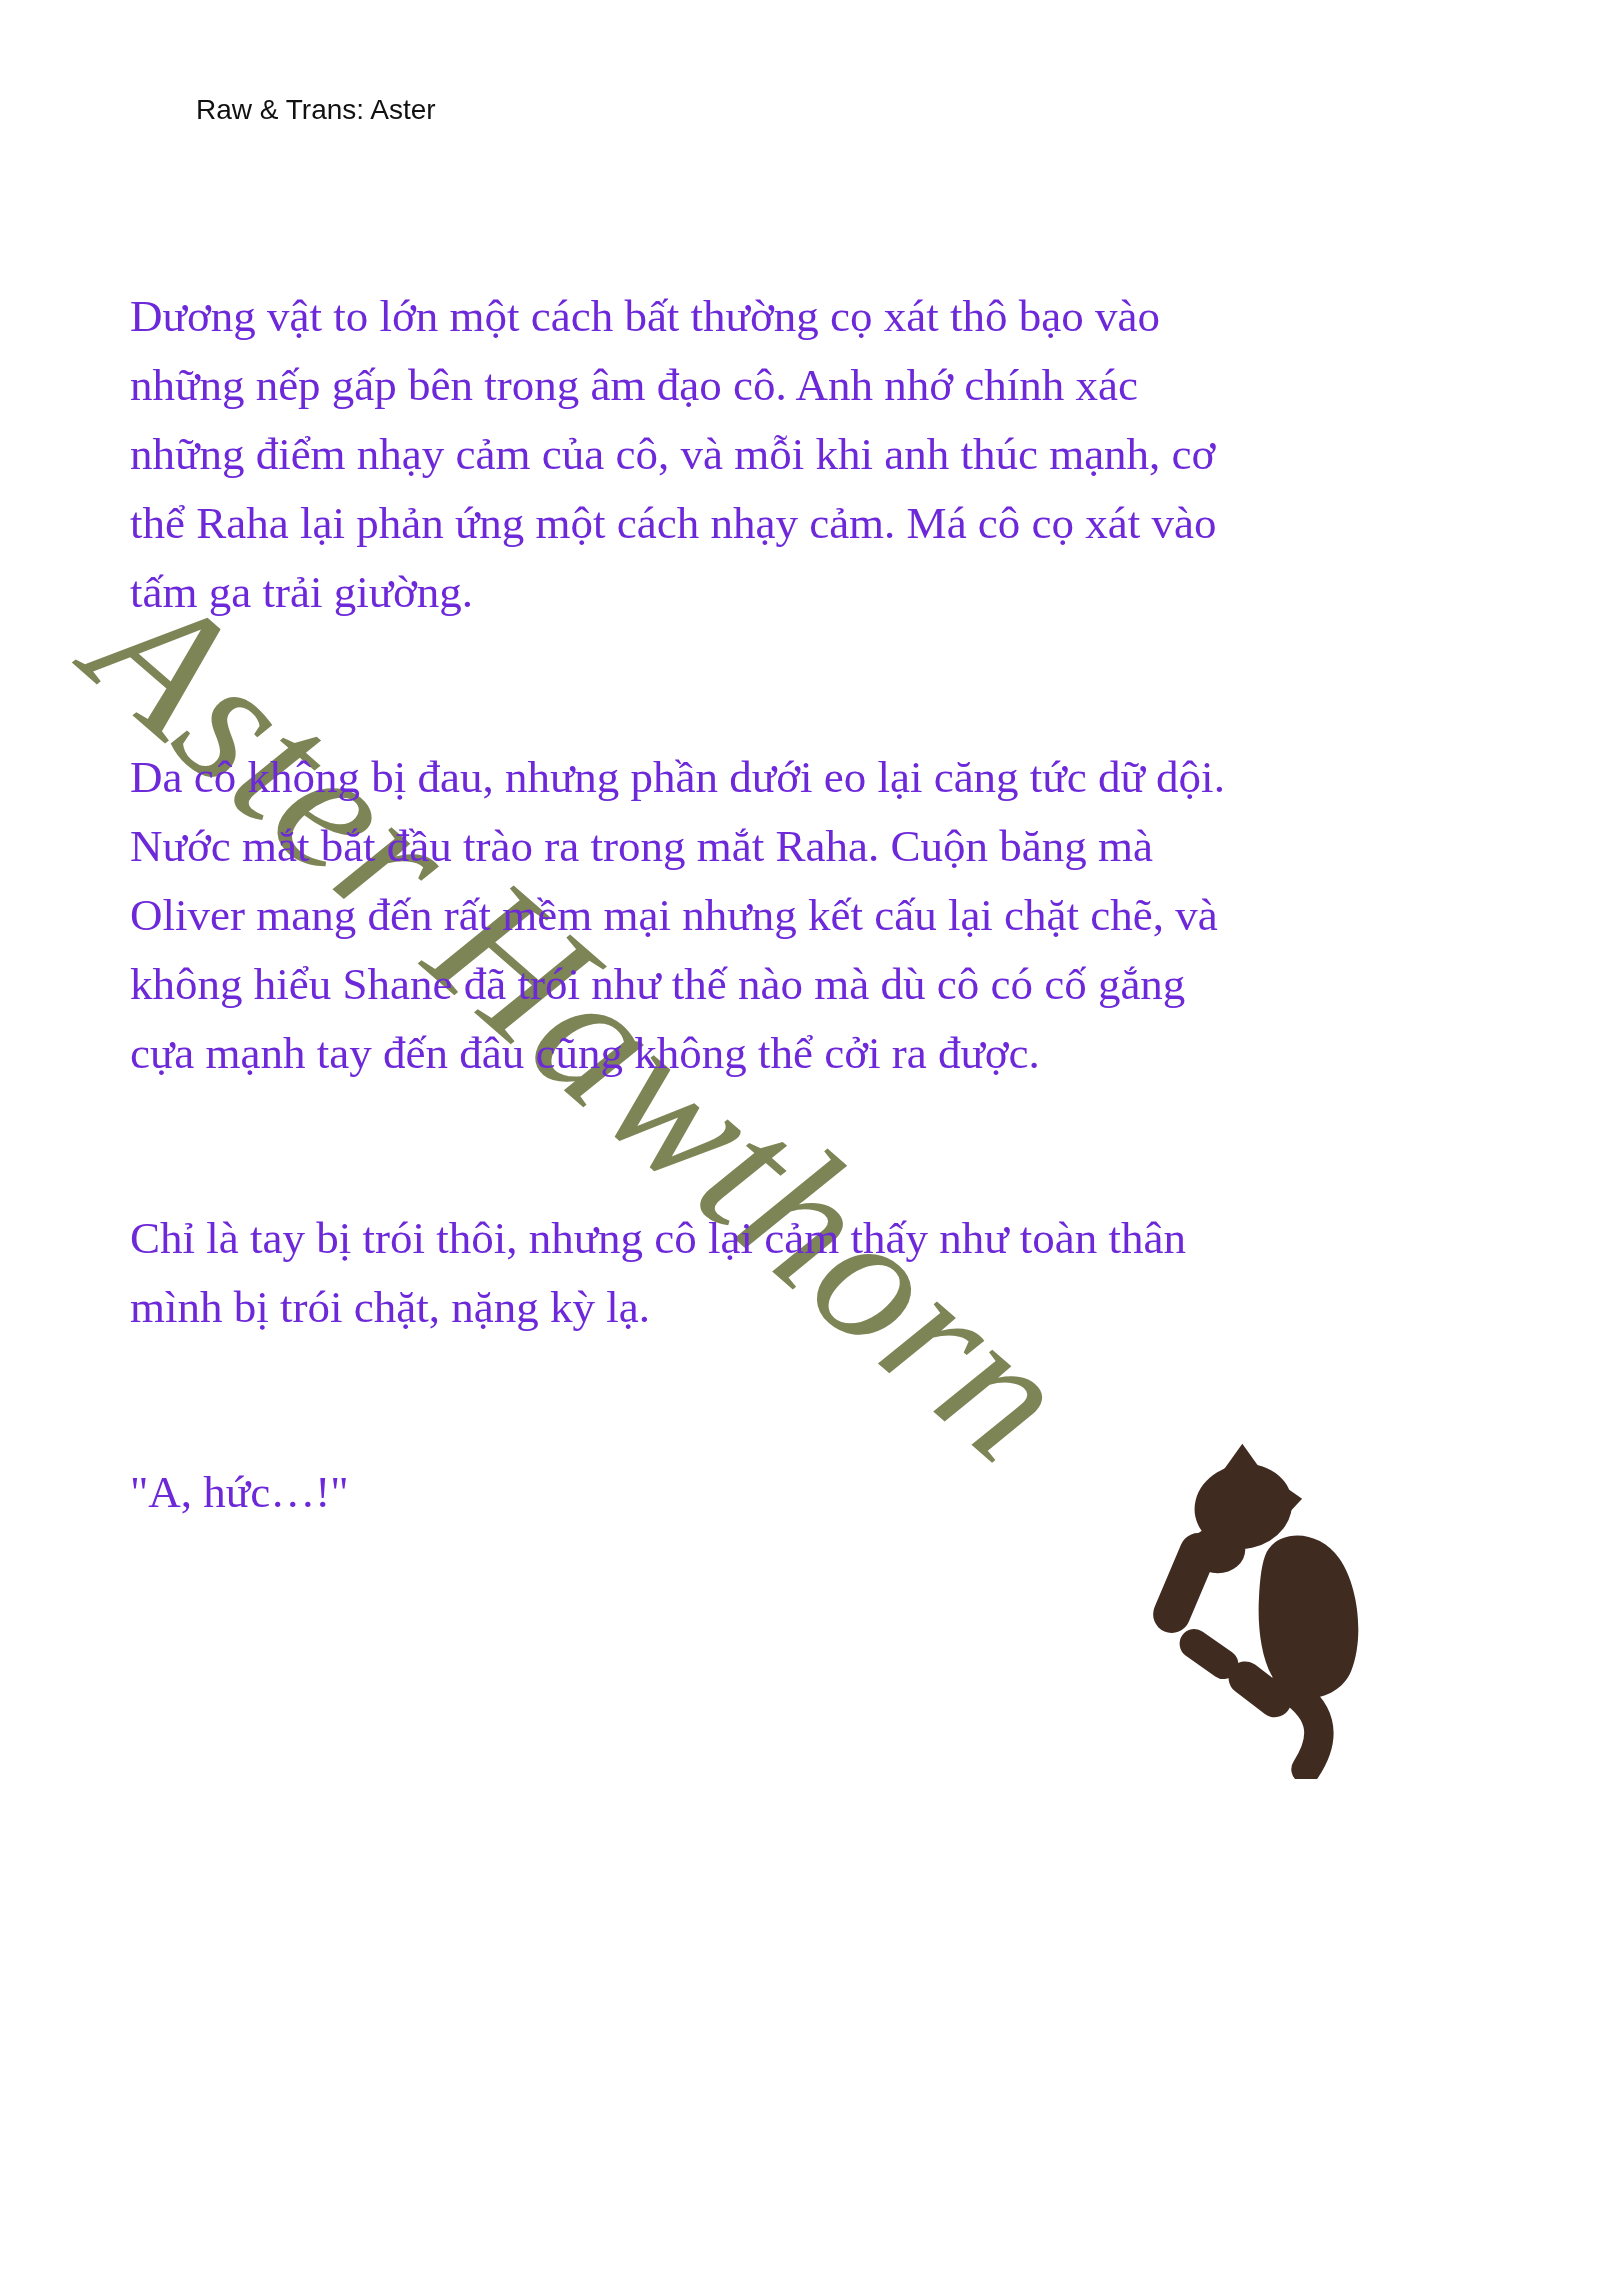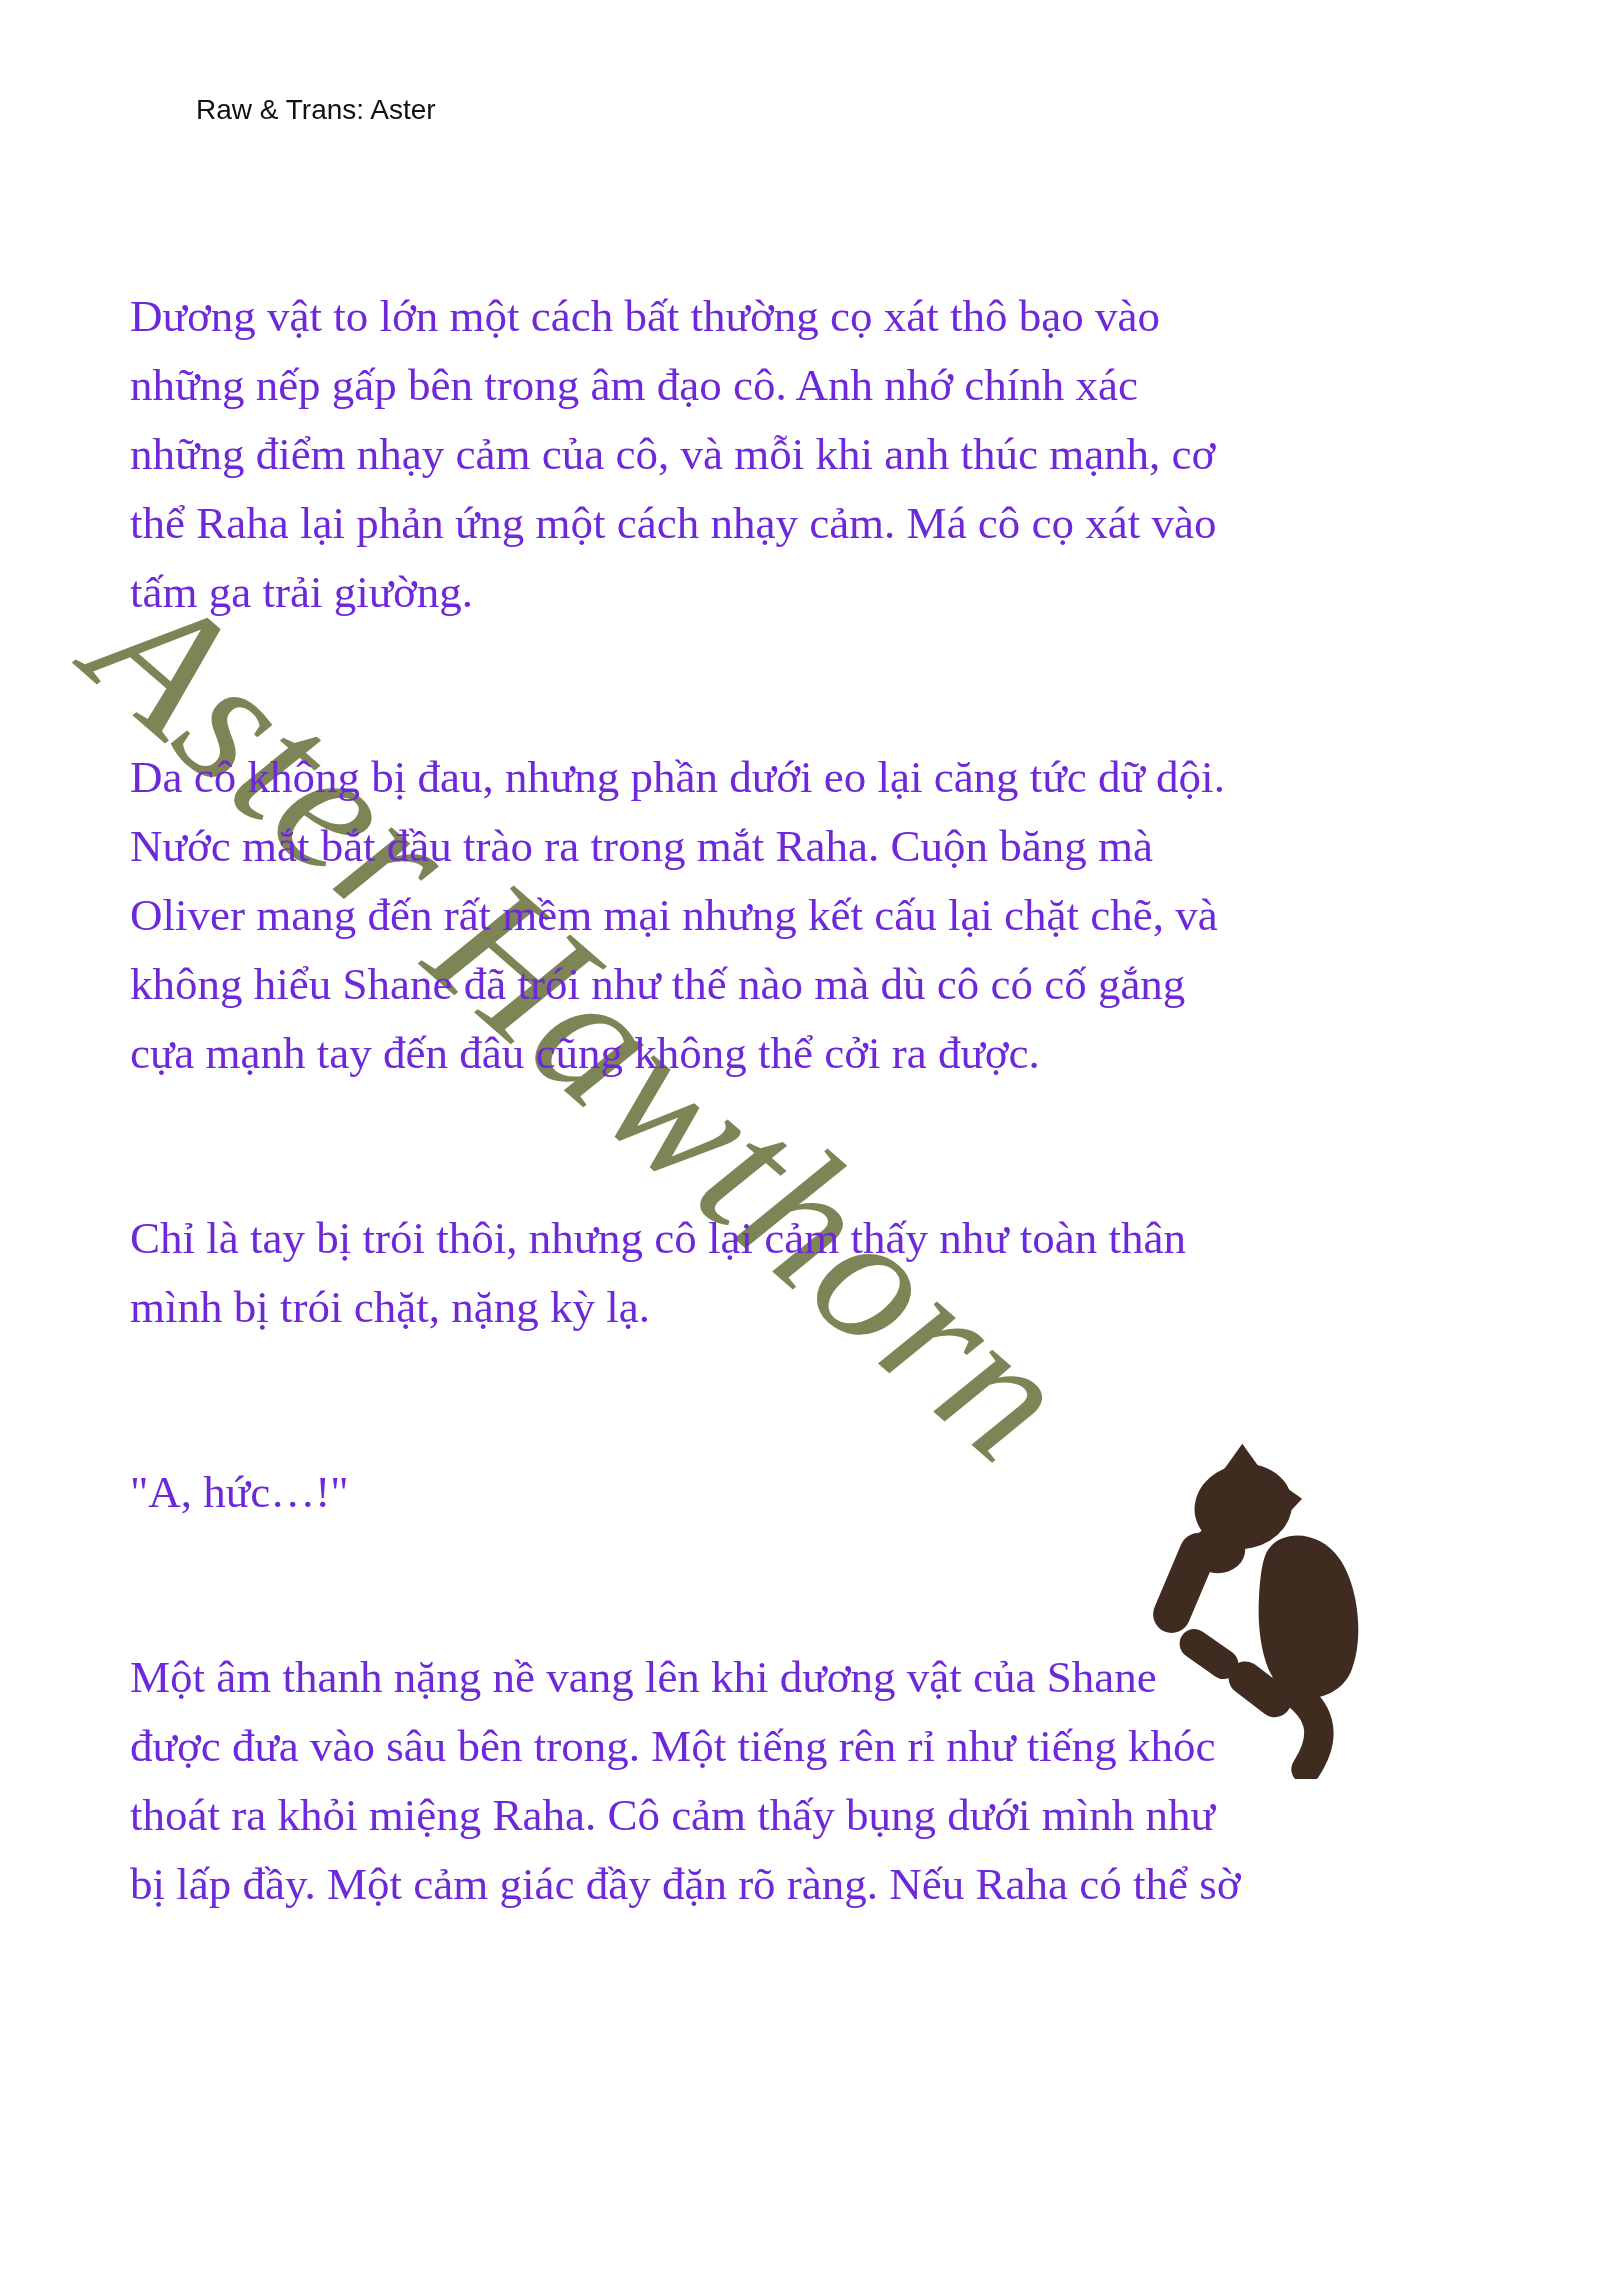--- a/index.html
+++ b/index.html
@@ -80,24 +80,20 @@
 thể Raha lại phản ứng một cách nhạy cảm. Má cô cọ xát vào
 tấm ga trải giường.</p>
     <p>Da cô không bị đau, nhưng phần dưới eo lại căng tức dữ dội.
 Nước mắt bắt đầu trào ra trong mắt Raha. Cuộn băng mà
 Oliver mang đến rất mềm mại nhưng kết cấu lại chặt chẽ, và
 không hiểu Shane đã trói như thế nào mà dù cô có cố gắng
 cựa mạnh tay đến đâu cũng không thể cởi ra được.</p>
     <p>Chỉ là tay bị trói thôi, nhưng cô lại cảm thấy như toàn thân
 mình bị trói chặt, nặng kỳ lạ.</p>
     <p>"A, hức…!"</p>
-    <p>Một âm thanh nặng nề vang lên khi dương vật của Shane
-được đưa vào sâu bên trong. Một tiếng rên rỉ như tiếng khóc
-thoát ra khỏi miệng Raha. Cô cảm thấy bụng dưới mình như
-bị lấp đầy. Một cảm giác đầy đặn rõ ràng. Nếu Raha có thể sờ</p>
   </div>
 
   <svg class="cat" viewBox="0 0 225 350" xmlns="http://www.w3.org/2000/svg">
     <g fill="#402b21" stroke="none">
 
       <polygon points="97,8 64,54 120,40"></polygon>
 
       <polygon points="158,64 118,36 132,92"></polygon>
 
       <ellipse cx="98" cy="72" rx="50" ry="43" transform="rotate(-12 98 72)"></ellipse>

